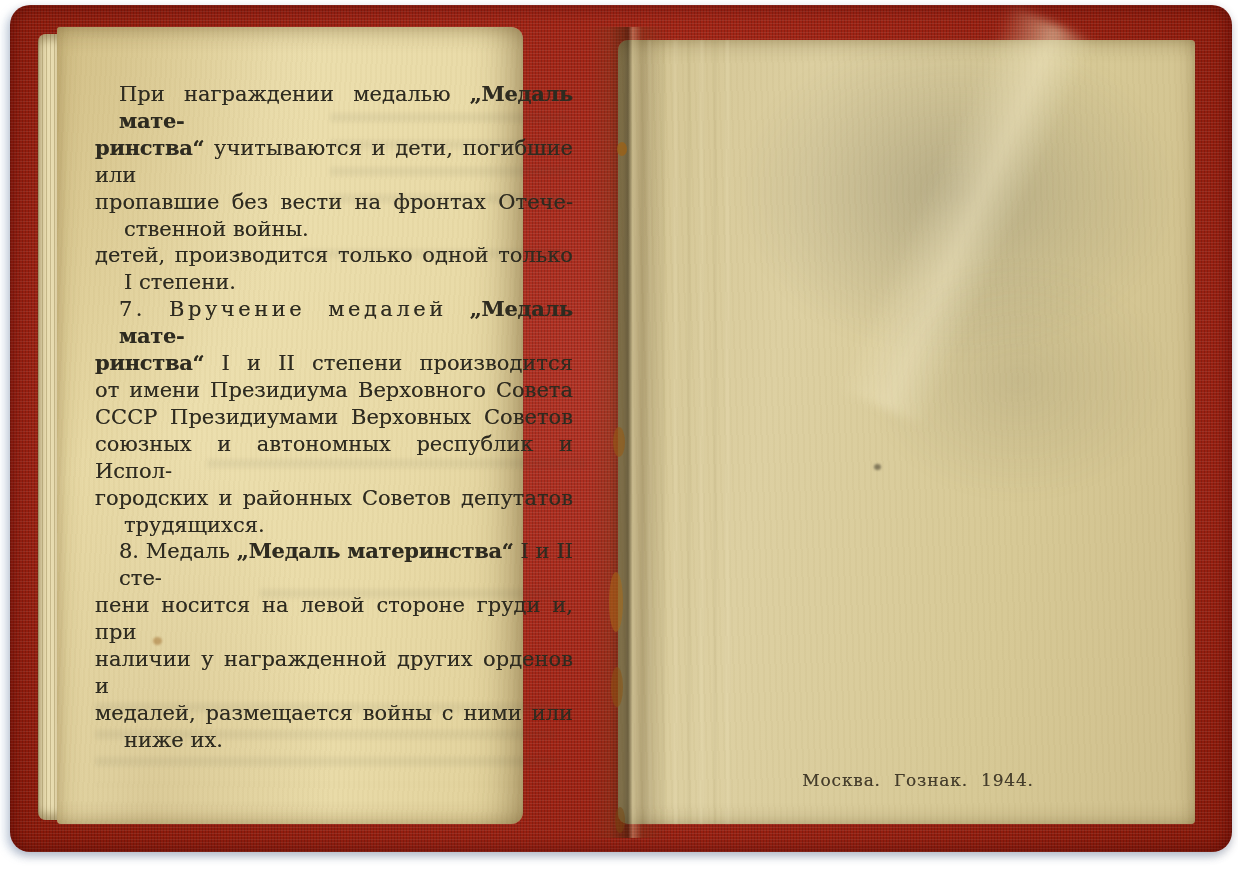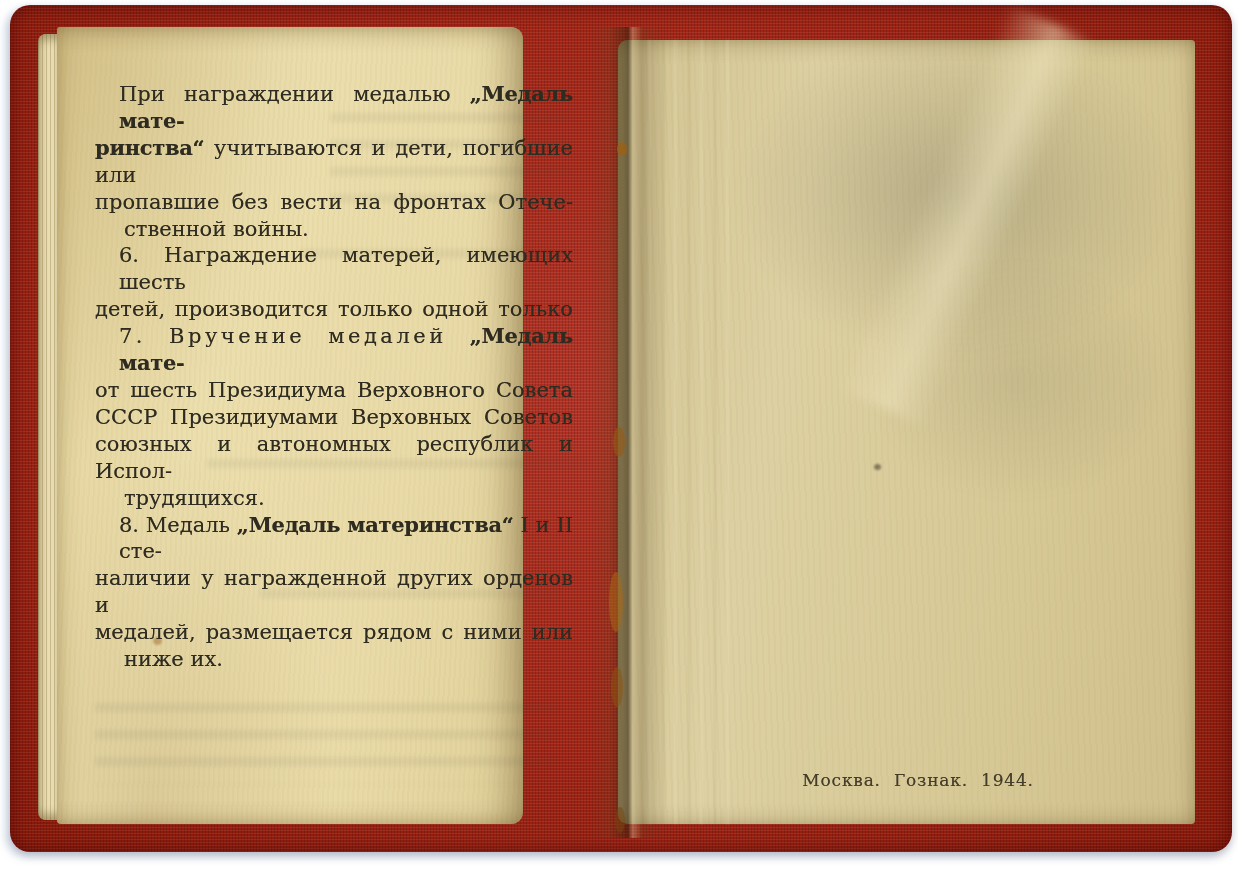--- a/index.html
+++ b/index.html
@@ -113,30 +113,33 @@
     <div class="fx ghost g2"></div>
     <div class="fx ghost g3"></div>
     <div class="fx ghost g4"></div>
     <div class="fx rust-dot"></div>
 
     <div class="textblock">
       <div class="line ind"><span>При награждении медалью </span><span class="b">„Медаль мате-</span></div>
       <div class="line"><span class="b">ринства“</span><span> учитываются и дети, погибшие или</span></div>
       <div class="line"><span>пропавшие без вести на фронтах Отече-</span></div>
       <div class="line last"><span>ственной войны.</span></div>
-      <div class="line ind"><span>6. Награждение матерей, имеющих шесть</span></div>
       <div class="line"><span>детей, производится только одной только</span></div>
+      <div class="line last"><span>I степени.</span></div>
       <div class="line ind"><span class="ls">7. Вручение медалей </span><span class="b">„Медаль мате-</span></div>
-      <div class="line"><span>от шесть Президиума Верховного Совета</span></div>
+      <div class="line"><span class="b">ринства“</span><span> I и II степени производится</span></div>
+      <div class="line"><span>от имени Президиума Верховного Совета</span></div>
       <div class="line"><span>СССР Президиумами Верховных Советов</span></div>
       <div class="line"><span>союзных и автономных республик и Испол-</span></div>
+      <div class="line"><span>городских и районных Советов депутатов</span></div>
       <div class="line last"><span>трудящихся.</span></div>
       <div class="line ind"><span>8. Медаль </span><span class="b">„Медаль материнства“</span><span> I и II сте-</span></div>
+      <div class="line"><span>пени носится на левой стороне груди и, при</span></div>
       <div class="line"><span>наличии у награжденной других орденов и</span></div>
-      <div class="line"><span>медалей, размещается рядом с ними или</span></div>
+      <div class="line"><span>медалей, размещается войны с ними или</span></div>
       <div class="line last"><span>ниже их.</span></div>
 
     </div>
   </div>
 
   <div class="page page-right">
     <div class="fx smudge-top"></div>
     <div class="fx smudge-streak"></div>
     <div class="fx smudge-mid"></div>
     <div class="fx speck"></div>

